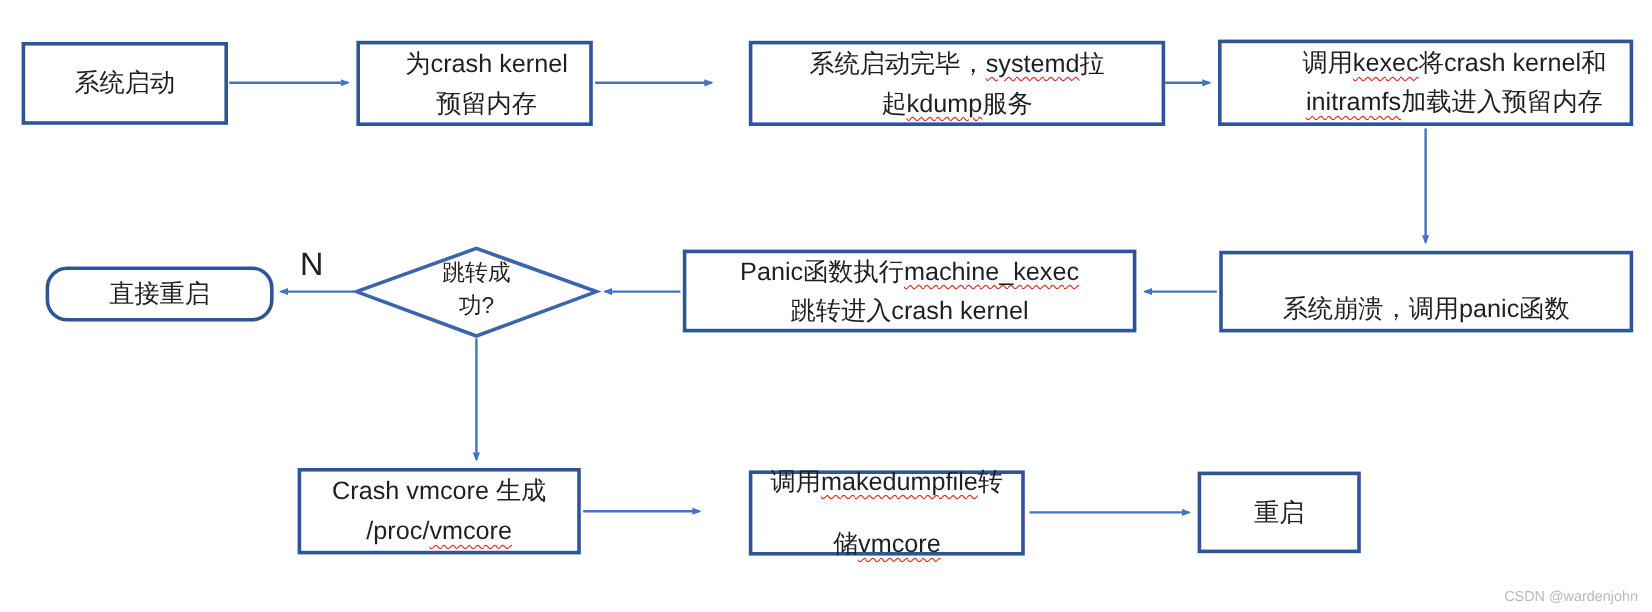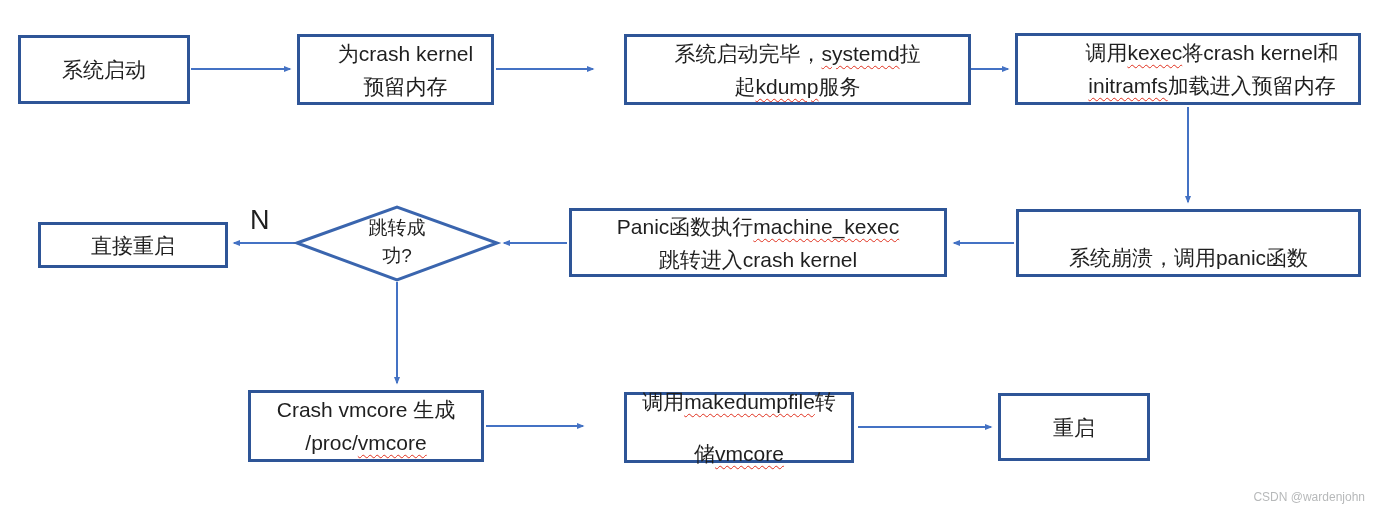--- a/index.html
+++ b/index.html
@@ -43,24 +43,24 @@
   .watermark{
     position:absolute;right:12px;bottom:6px;font-size:12px;color:var(--watermark);
   }
   
   #node-sys-start     {left:18px;  top:35px;  width:172px; height:69px;}
   #node-reserve-mem   {left:297px; top:34px;  width:197px; height:71px;padding-left:20px;}
   #node-systemd-kdump {left:624px; top:34px;  width:347px; height:71px;}
   #node-kexec-load    {left:1015px;top:33px;  width:346px; height:72px;padding-left:48px;}
   #node-panic         {left:1016px;top:209px; width:345px; height:68px;justify-content:flex-end;}
   #node-machine-kexec {left:569px; top:208px; width:378px; height:69px;}
-  #node-direct-reboot {left:38px;  top:222px; width:190px; height:46px;}
+  #node-direct-reboot {left:38px;  top:222px; width:190px; height:46px;border-radius:18px;}
   #node-vmcore        {left:248px; top:390px; width:236px; height:72px;}
   #node-makedumpfile  {left:624px; top:392px; width:230px; height:71px;gap:19px;}
-  #node-reboot        {left:998px; top:393px; width:152px; height:68px;}
+  #node-reboot        {left:998px; top:393px; width:136px; height:68px;}
 </style>
 </head>
 <body>
 
 <div id="canvas">
 
   <svg id="wires" viewBox="0 0 1377 510">
     <defs>
       <marker id="ah" markerWidth="8" markerHeight="8" refX="6" refY="3" orient="auto" markerUnits="userSpaceOnUse">
         <path class="head" d="M0,0 L7.5,3 L0,6 Z"></path>

